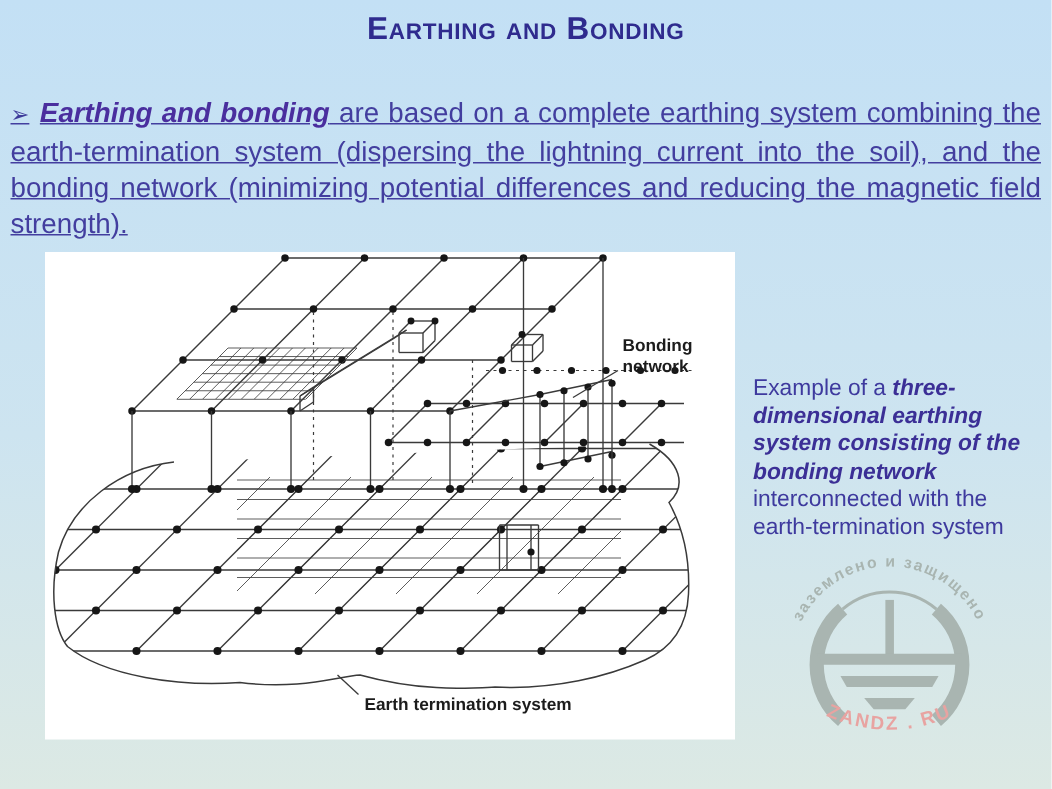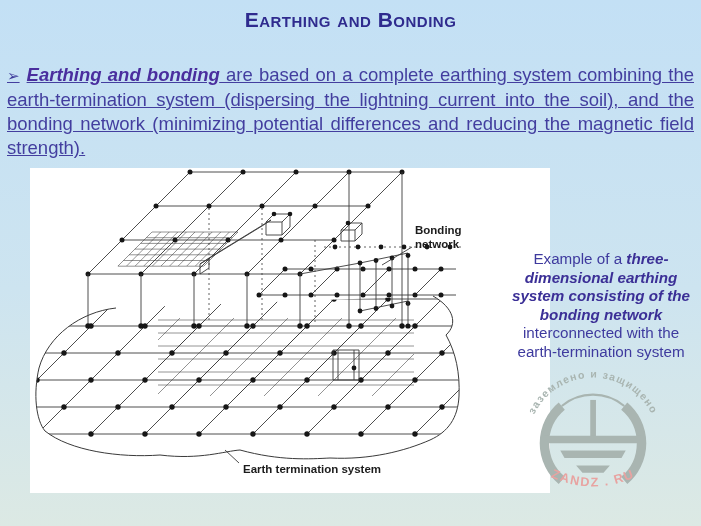--- a/index.html
+++ b/index.html
@@ -10,25 +10,25 @@
     font-size:21px;font-weight:bold;font-variant:small-caps;letter-spacing:.5px;
     color:#2f2b8e;
   }
   .body-par{
     position:absolute;left:7px;top:63px;width:687px;
     font-size:18.5px;line-height:24px;text-align:justify;color:#433e9f;margin:0;text-decoration:underline;
   }
   .body-par .bullet{font-size:15px;margin-right:7px;color:#3d3a9a;}
   .body-par .lead{font-weight:bold;font-style:italic;color:#4a2e9e;}
   .panel{
-    position:absolute;left:30px;top:168px;width:520px;height:325px;background:#ffffff;
+    position:absolute;left:30px;top:168px;width:460px;height:325px;background:#ffffff;
   }
   .caption{
     position:absolute;left:502px;top:250px;width:198px;
-    font-size:15.2px;line-height:18.5px;color:#3e3a9e;margin:0;text-align:center;
+    font-size:15.2px;line-height:18.5px;color:#3e3a9e;margin:0;
   }
   .caption .em{font-weight:bold;font-style:italic;color:#3b2f96;}
   .logo{position:absolute;left:517px;top:367px;width:152px;height:144px;}
   .dlabel{font-family:"Liberation Sans",sans-serif;font-size:11.5px;font-weight:bold;fill:#1c1c1c;}
   .ptr{stroke:#3a3a3a;stroke-width:.9;}
   .arc-text{font-family:"Liberation Sans",sans-serif;font-size:10px;font-weight:bold;letter-spacing:1.2px;}
   .brand-text{font-family:"Liberation Sans",sans-serif;font-size:12px;font-weight:bold;letter-spacing:1.5px;}
 </style>
 </head>
 <body style="background: linear-gradient(rgb(195, 224, 245) 0%, rgb(205, 228, 240) 55%, rgb(220, 233, 228) 100%);">

